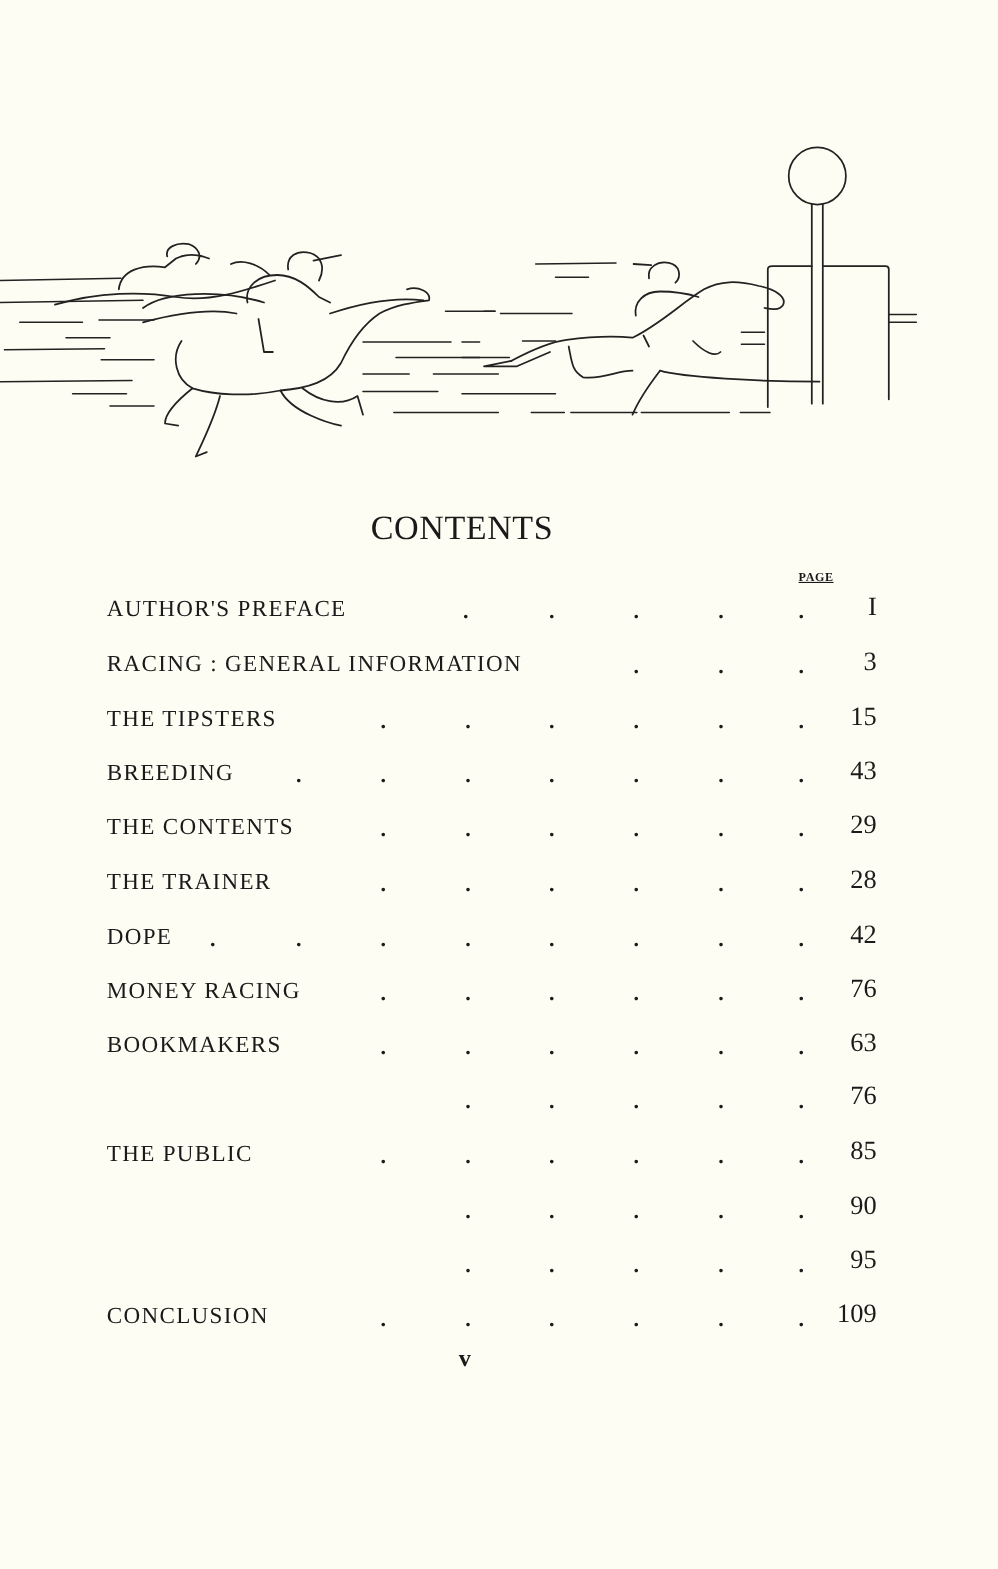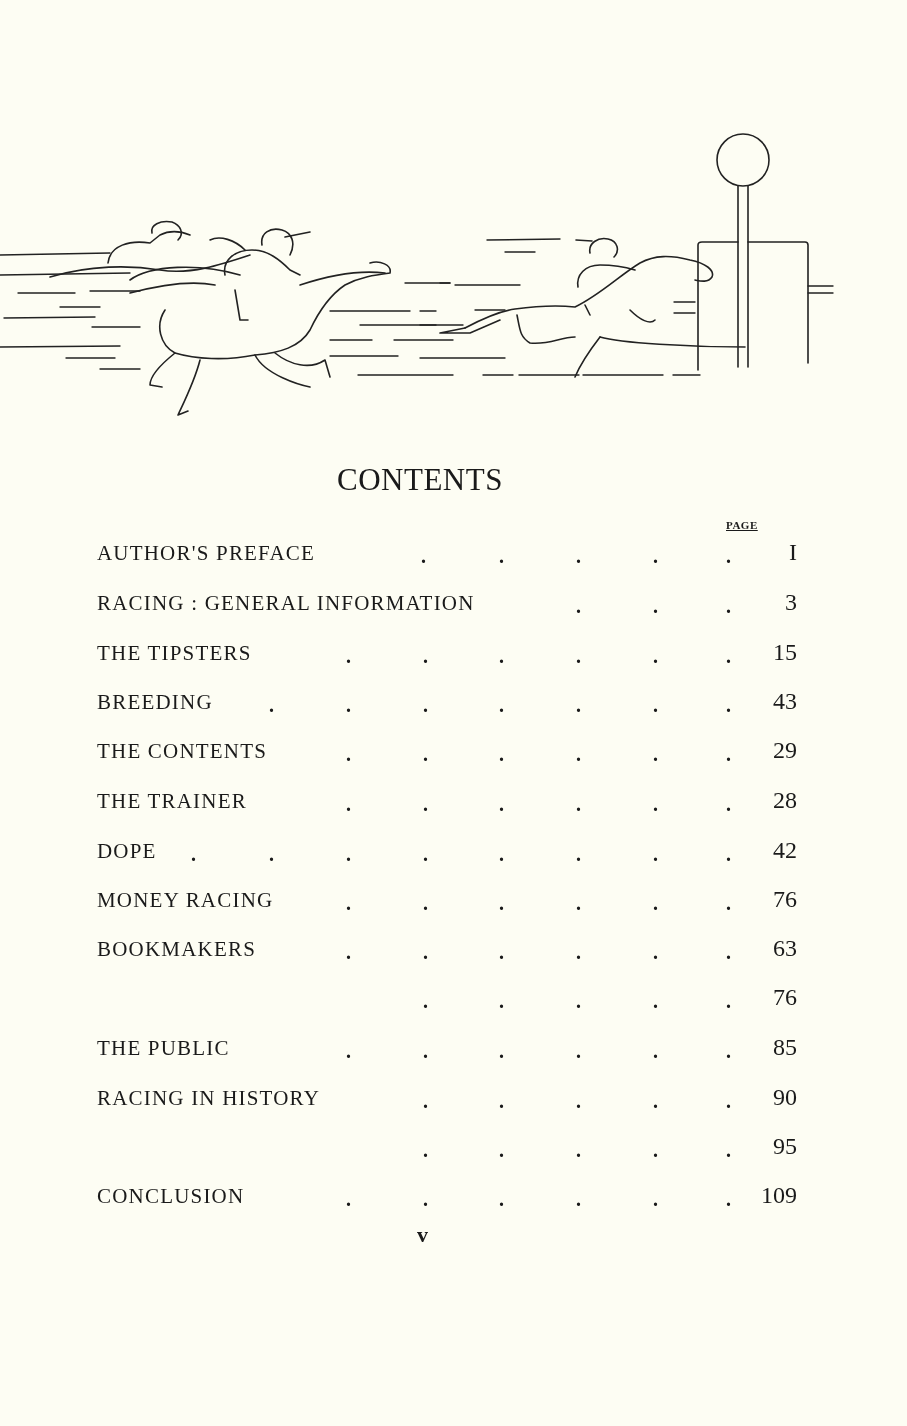--- a/index.html
+++ b/index.html
@@ -224,21 +224,20 @@
       <span class="toc-title">THE  PUBLIC</span>
       <span class="dot" style="left: 249px;">.</span>
       <span class="dot" style="left: 326px;">.</span>
       <span class="dot" style="left: 402px;">.</span>
       <span class="dot" style="left: 479px;">.</span>
       <span class="dot" style="left: 556px;">.</span>
       <span class="dot" style="left: 629px;">.</span>
       <span class="toc-page">85</span>
     </div>
     <div class="toc-row" style="top: 1086px;">
-      <span class="toc-title">RACING  IN  HISTORY</span>
       <span class="dot" style="left: 326px;">.</span>
       <span class="dot" style="left: 402px;">.</span>
       <span class="dot" style="left: 479px;">.</span>
       <span class="dot" style="left: 556px;">.</span>
       <span class="dot" style="left: 629px;">.</span>
       <span class="toc-page">90</span>
     </div>
     <div class="toc-row" style="top: 1135px;">
       <span class="dot" style="left: 326px;">.</span>
       <span class="dot" style="left: 402px;">.</span>

